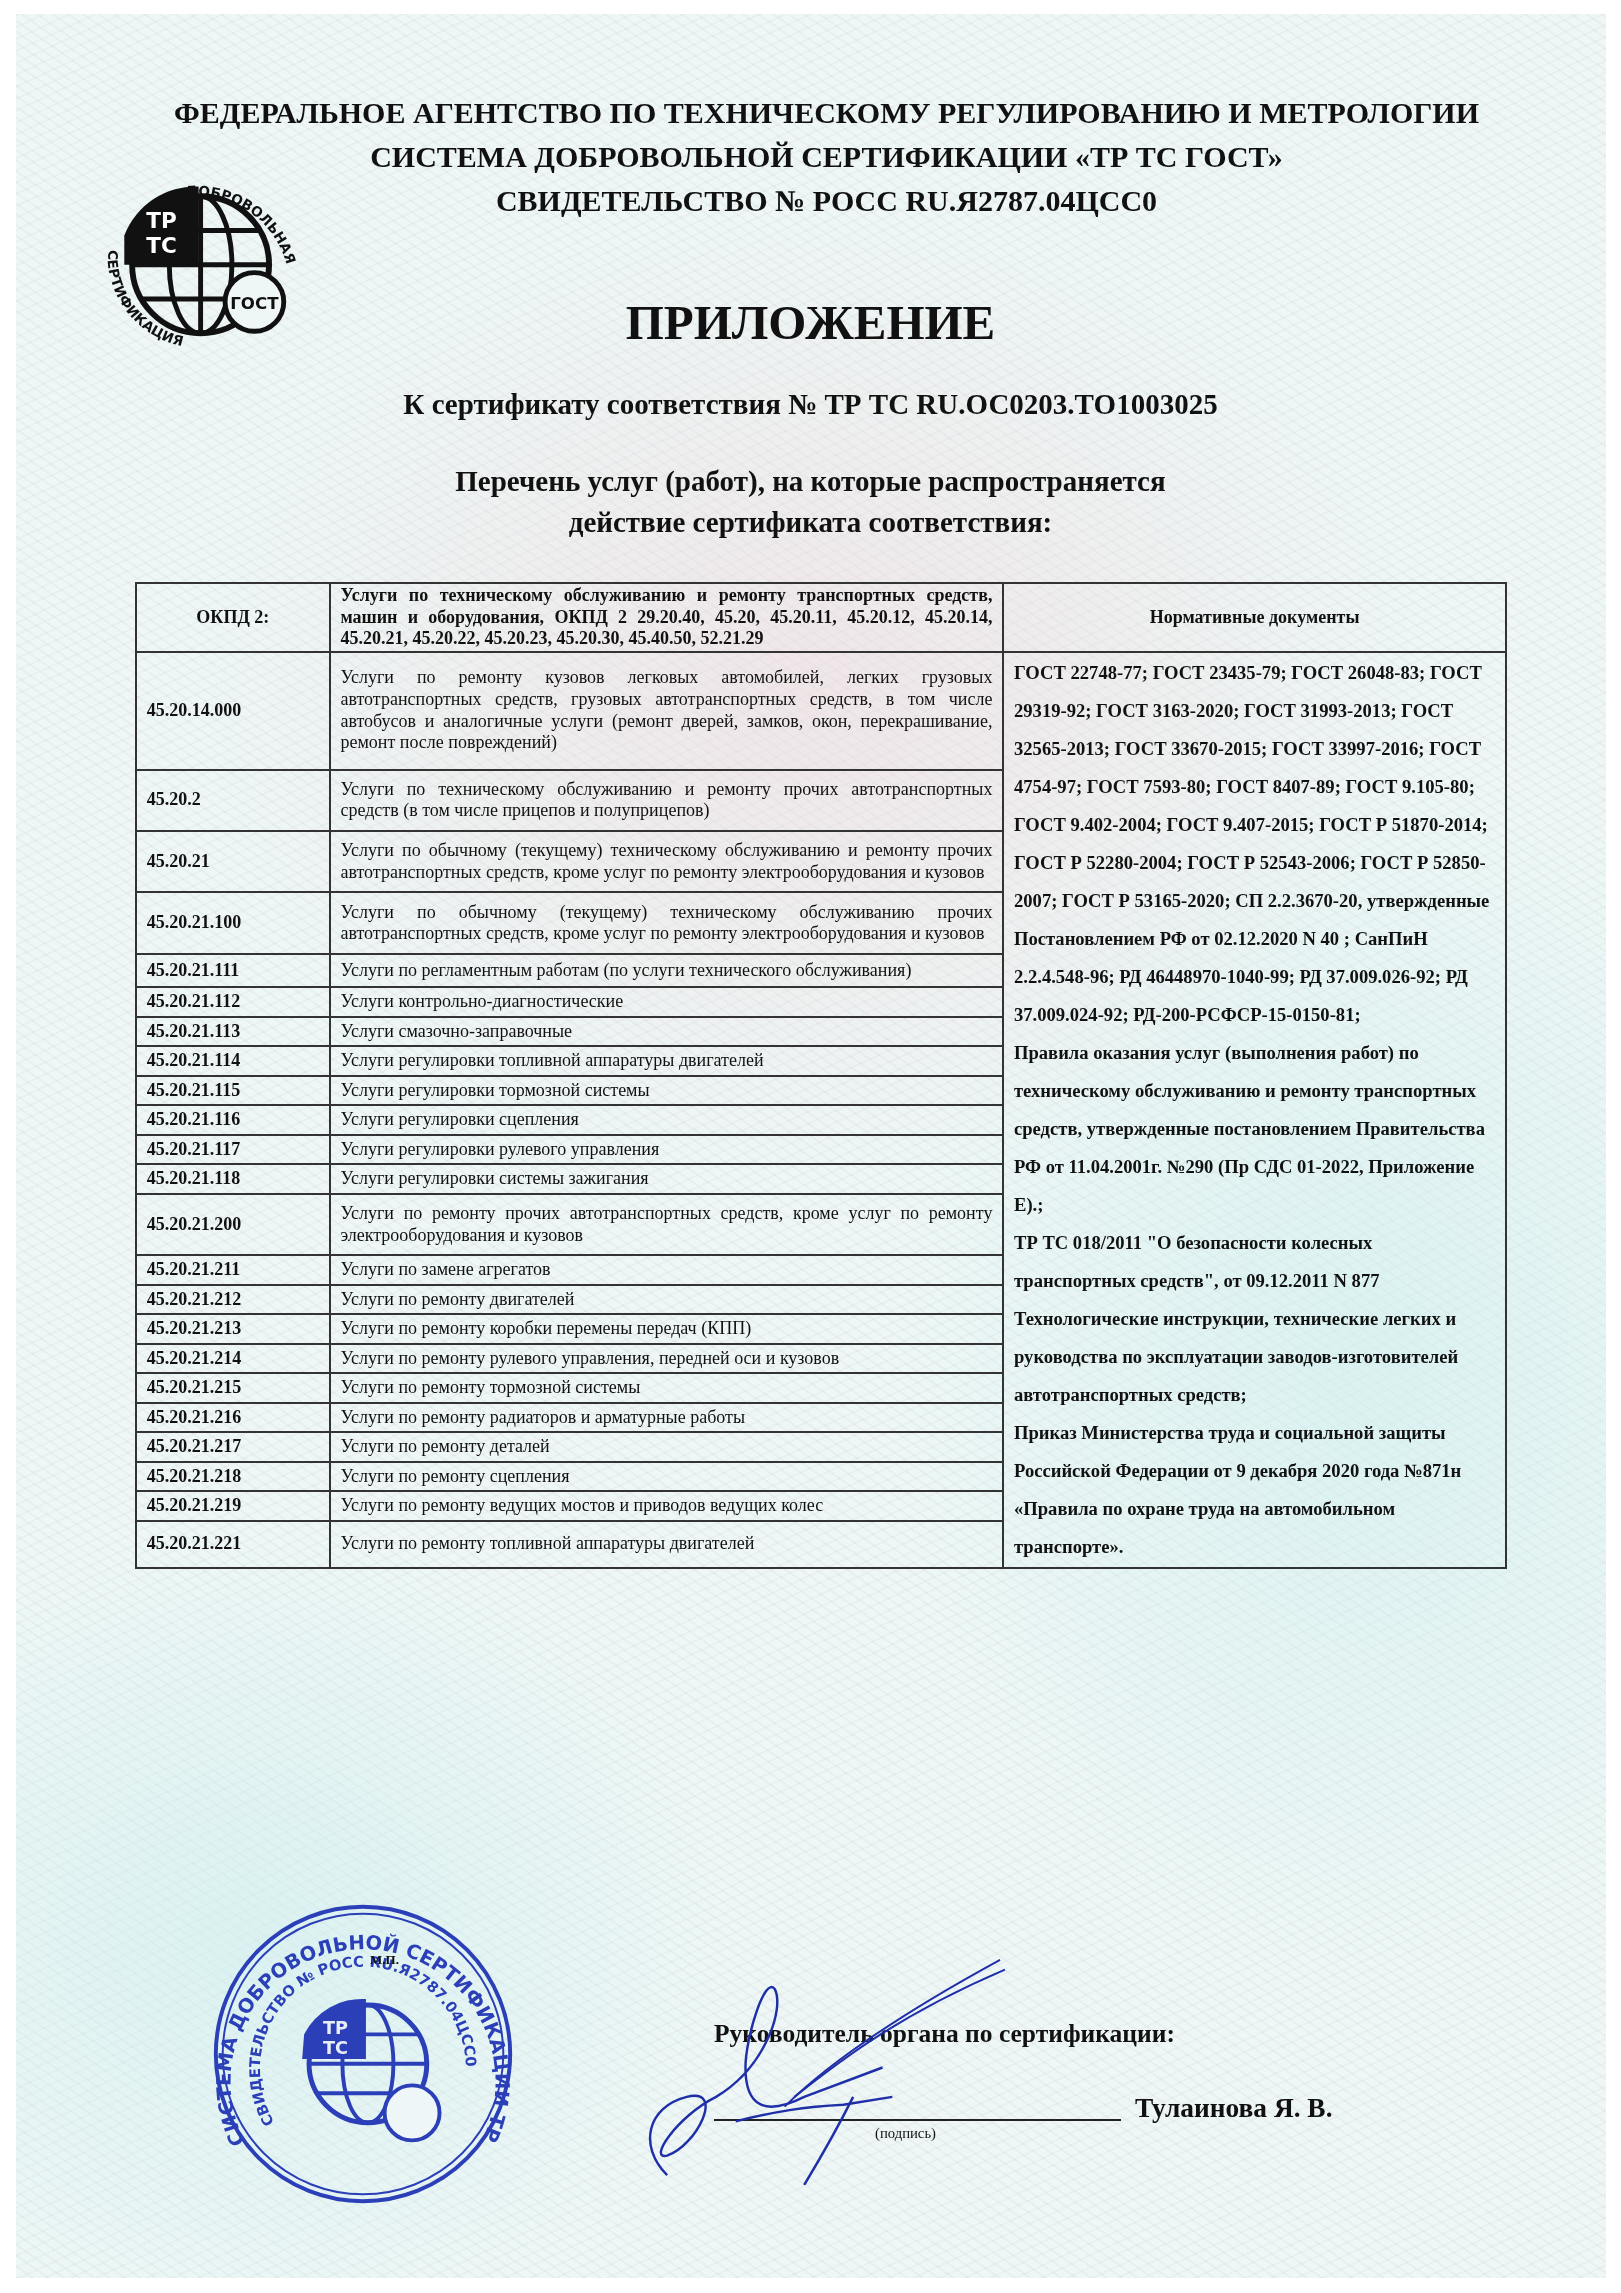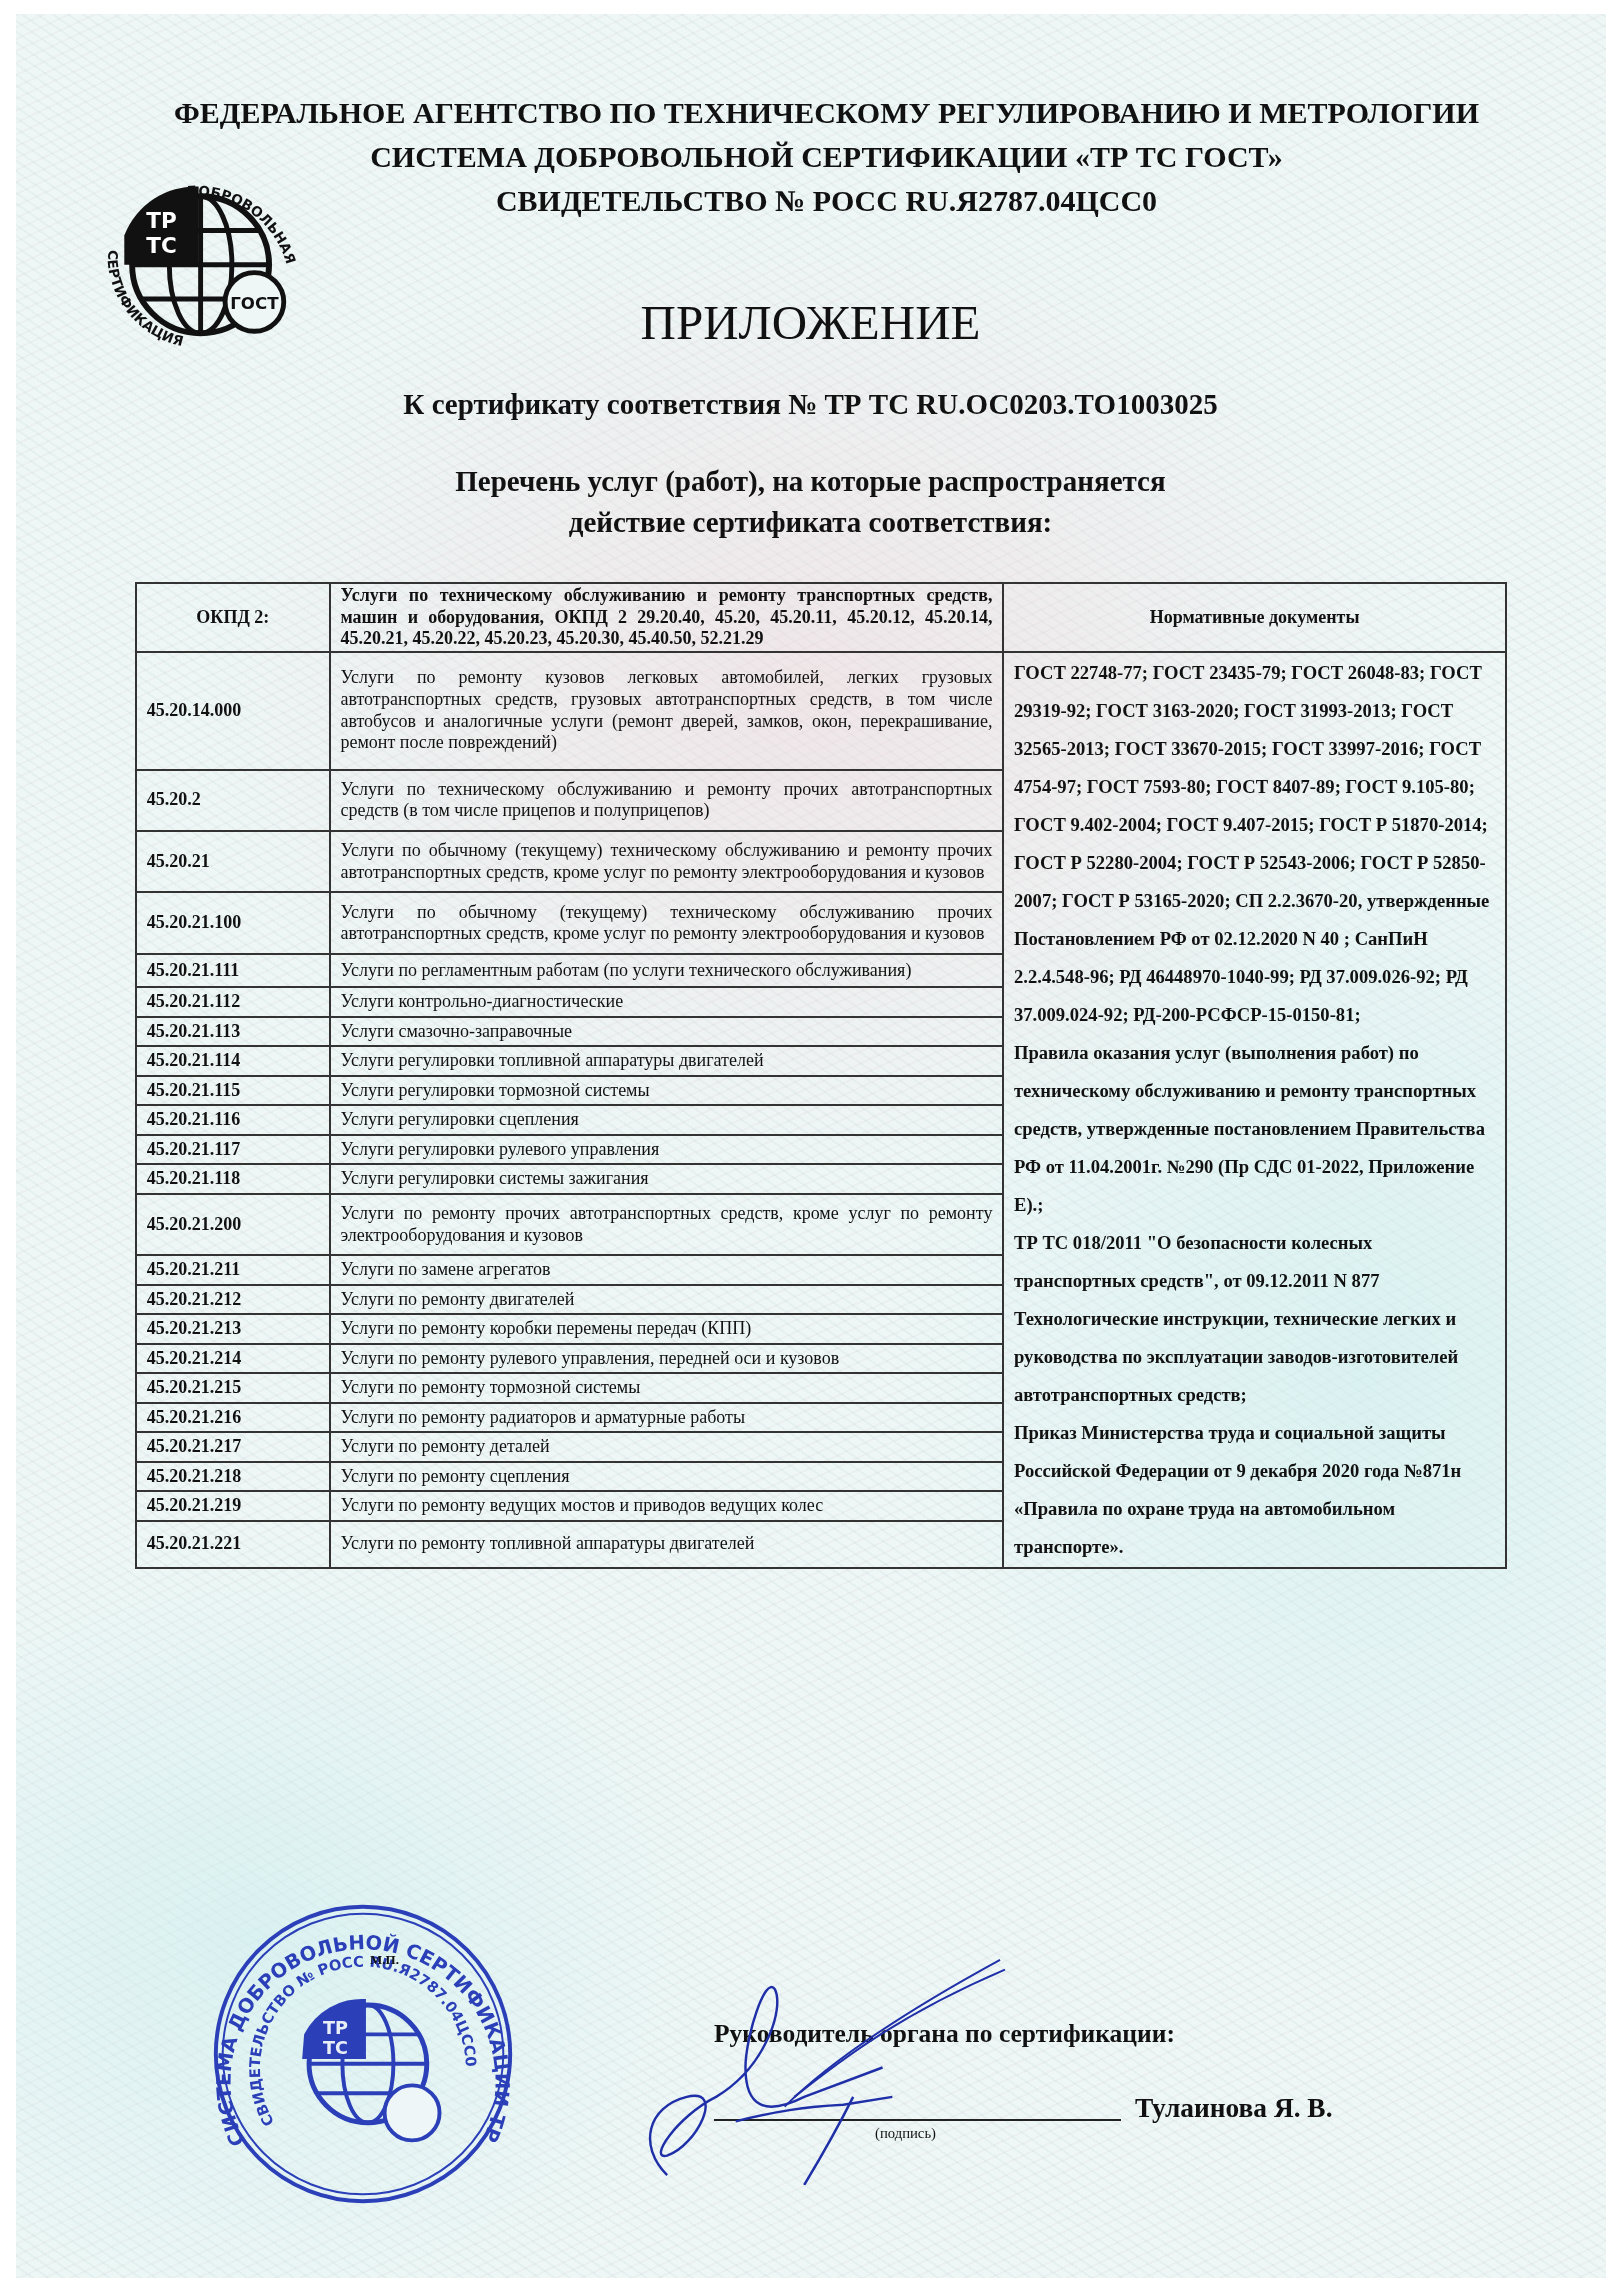--- a/index.html
+++ b/index.html
@@ -15,21 +15,21 @@
       radial-gradient(ellipse 686px 588px at 15% 85%, rgba(205,238,238,0.6), rgba(255,255,255,0) 70%),
       repeating-linear-gradient(35deg, rgba(150,180,185,0.10) 0 2px, rgba(255,255,255,0) 2px 8.8px),
       repeating-linear-gradient(-25deg, rgba(190,160,170,0.08) 0 2px, rgba(255,255,255,0) 2px 10.8px),
       #eef7f6;
   }
   .hdr { position:absolute; left:16px; width:1621px; text-align:center; font-weight:bold; font-size:30px; letter-spacing:0px; }
   .hdr1 { top:96px; font-size:30px; }
   .hdr2 { top:140px; }
   .hdr3 { top:184px; }
   .logo { position:absolute; left:93px; top:157px; width:225px; height:196px; }
-  .title { position:absolute; top:294px; left:0; width:1621px; text-align:center; font-weight:normal; font-size:49px; }
+  .title { position:absolute; top:294px; left:0; width:1621px; text-align:center; font-weight:bold; font-size:49px; }
   .subtitle { position:absolute; top:388px; left:0; width:1621px; text-align:center; font-weight:bold; font-size:29px; }
   .intro { position:absolute; top:461px; left:0; width:1621px; text-align:center; font-weight:bold; font-size:29px; line-height:41px; }
 
   table.cert {
     position:absolute; left:135px; top:582px; width:1372px; border-collapse:collapse;
     font-size:18px; line-height:21.6px;
   }
   table.cert td { border:2px solid #333; vertical-align:middle; padding:1px 9.8px; }
   td.code { width:172px; font-weight:bold; text-align:left; padding-left:13.7px; }
   td.desc { width:652px; text-align:justify; }

